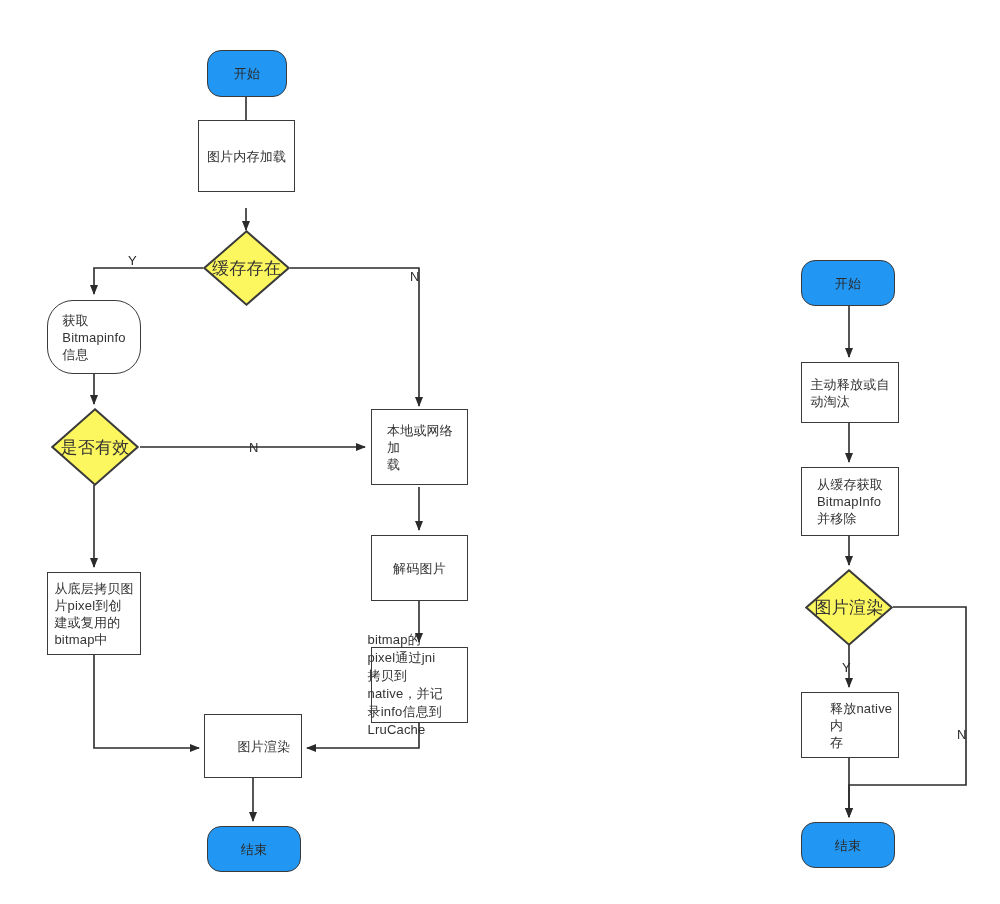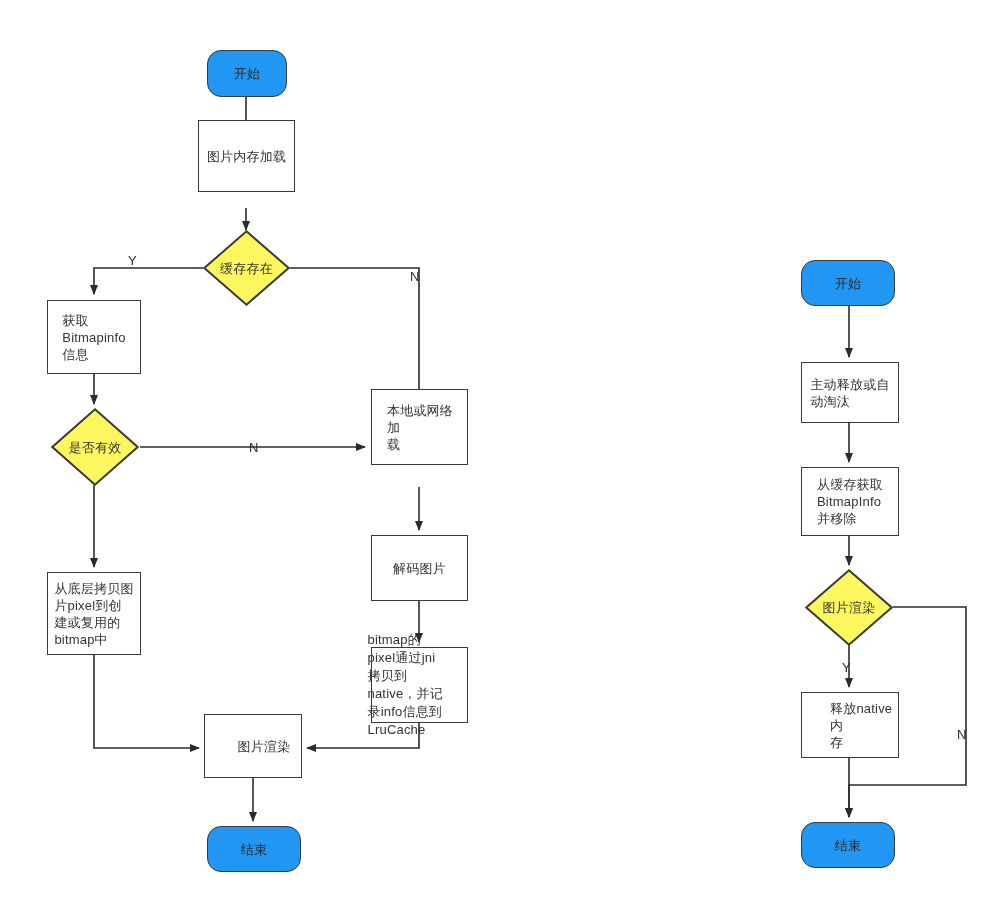--- a/index.html
+++ b/index.html
@@ -50,21 +50,21 @@
   }
   .decision .dia-shape {
     position: absolute;
     left: 0; top: 0;
     width: 100%; height: 100%;
   }
   .decision .dia-label {
     position: relative;
     z-index: 2;
     color: #333333;
-    font-size: 13px;
+    font-size: 17px;
     white-space: nowrap;
   }
   .node .label {
     position: relative;
     z-index: 2;
     padding: 0 3px;
     white-space: pre-line;
   }
   .node.overflow-box .label {
     position: absolute;
@@ -137,41 +137,41 @@
     <span class="label">图片内存加载</span>
   </div>
 
   <div class="node decision" style="left:203px; top:230px; width:87px; height:76px;">
     <svg class="dia-shape" viewBox="0 0 87 76" preserveAspectRatio="none">
       <polygon points="43.5,1.3 85.7,38 43.5,74.7 1.3,38" fill="#FCF75E" stroke="#3a3a3a" stroke-width="2"></polygon>
     </svg>
     <span class="dia-label">缓存存在</span>
   </div>
 
-  <div class="node process" style="left:47px; top:300px; width:94px; height:74px;">
+  <div class="node process" style="left:47px; top:300px; width:94px; height:74px;border-radius:26px;">
     <span class="label">获取
 Bitmapinfo
 信息</span>
   </div>
 
   <div class="node decision" style="left:51px; top:408px; width:88px; height:78px;">
     <svg class="dia-shape" viewBox="0 0 88 78" preserveAspectRatio="none">
       <polygon points="44,1.3 86.7,39 44,76.7 1.3,39" fill="#FCF75E" stroke="#3a3a3a" stroke-width="2"></polygon>
     </svg>
     <span class="dia-label">是否有效</span>
   </div>
 
   <div class="node process" style="left:47px; top:572px; width:94px; height:83px;">
     <span class="label">从底层拷贝图
 片pixel到创
 建或复用的
 bitmap中</span>
   </div>
 
-  <div class="node process" style="left:371px; top:389px; width:97px; height:76px;padding-left:12px;">
+  <div class="node process" style="left:371px; top:409px; width:97px; height:76px;padding-left:12px;">
     <span class="label">本地或网络加
 载</span>
   </div>
 
   <div class="node process" style="left:371px; top:535px; width:97px; height:66px;">
     <span class="label">解码图片</span>
   </div>
 
   <div class="node process overflow-box" style="left:371px; top:647px; width:97px; height:76px;">
     <span class="label">bitmap的

